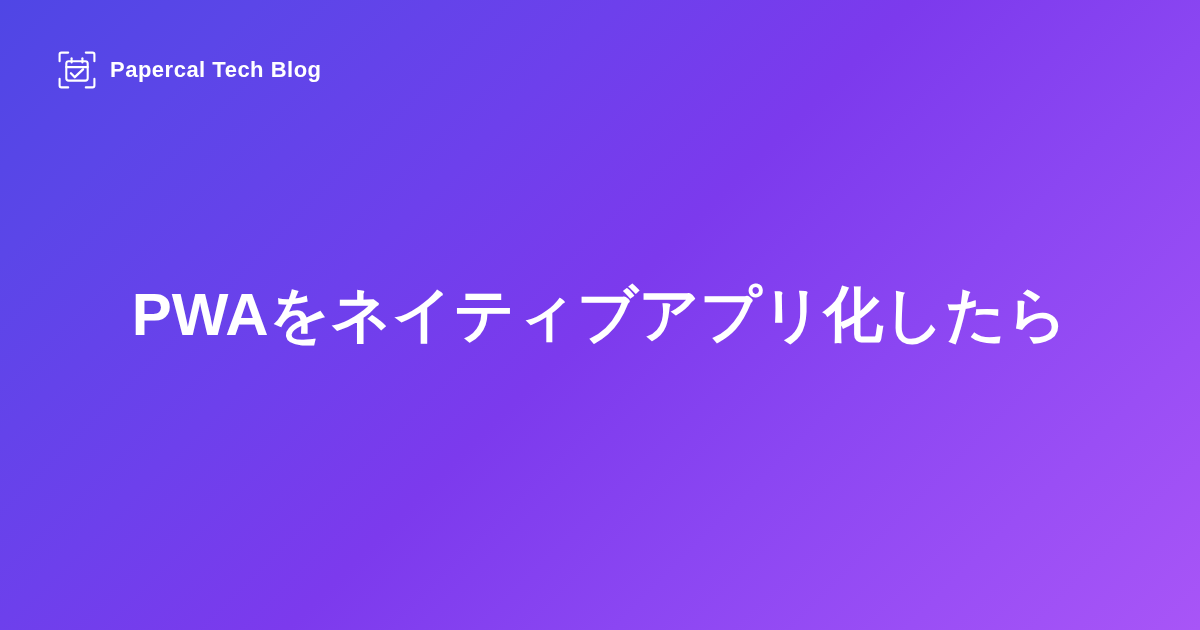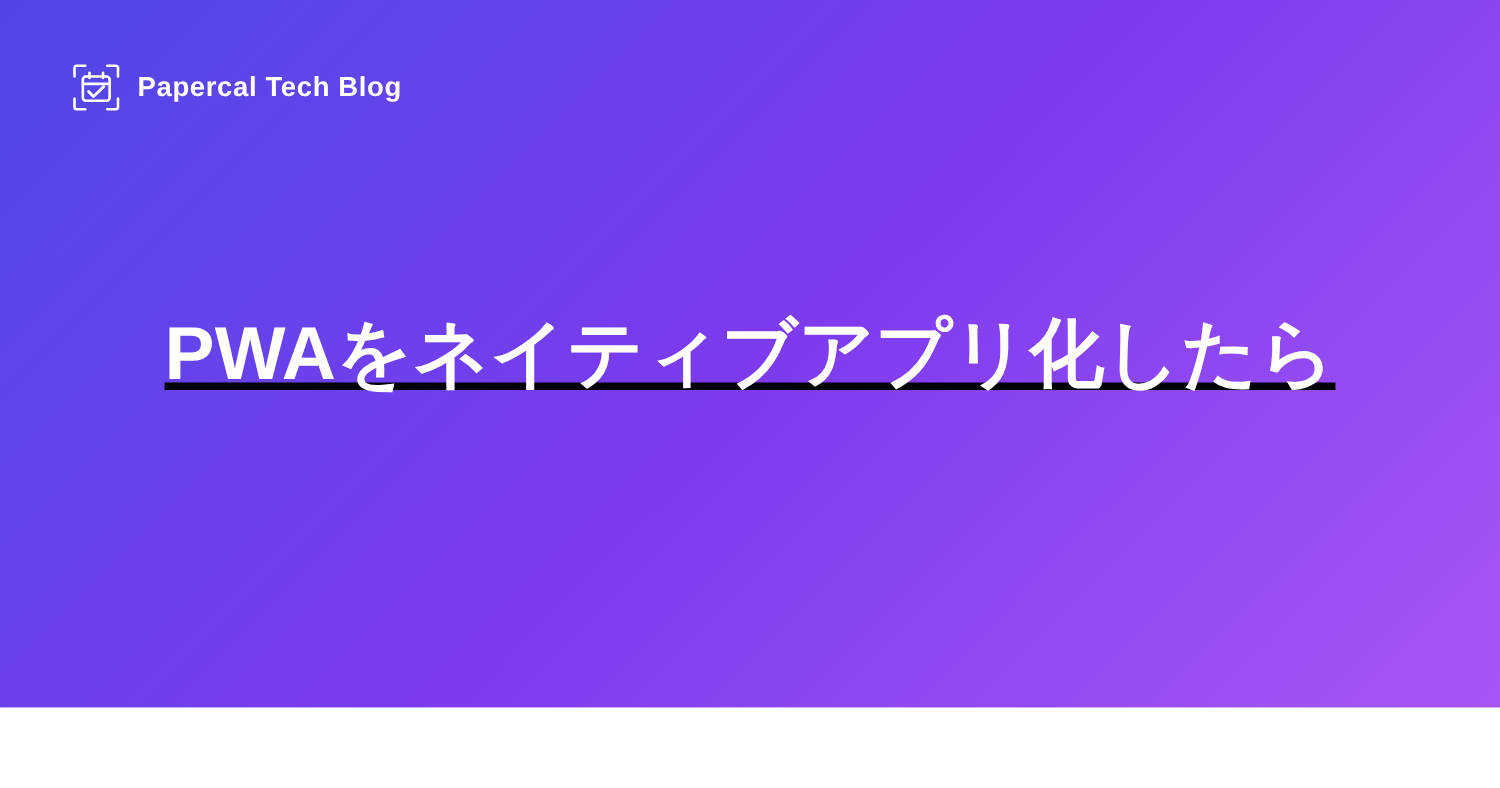--- a/index.html
+++ b/index.html
@@ -10,21 +10,21 @@
   }
 
   body {
     font-family: "Liberation Sans", "DejaVu Sans", sans-serif;
   }
 
   
   .ogp-card {
     position: relative;
     width: 1200px;
-    height: 566px;
+    height: 630px;
     overflow: hidden;
     box-sizing: border-box;
     background-color: #7C3AED;
     background-image: linear-gradient(135deg,
         #4F46E5 0%,
         #5B46E8 14%,
         #6D40EC 34%,
         #7C3AED 50%,
         #8B46F2 68%,
         #9A4EF5 84%,
@@ -71,21 +71,20 @@
     left: 0;
     right: 0;
     top: 0;
     bottom: 0;
     display: flex;
     flex-direction: column;
     align-items: center;
     justify-content: center;
     padding: 0 96px;
     box-sizing: border-box;
-    text-decoration: underline;
   }
 
   .post-title {
     margin: 0;
     color: #ffffff;
     font-size: 60px;
     font-weight: bold;
     line-height: 1.42;
     text-align: center;
     letter-spacing: 0.2px;

